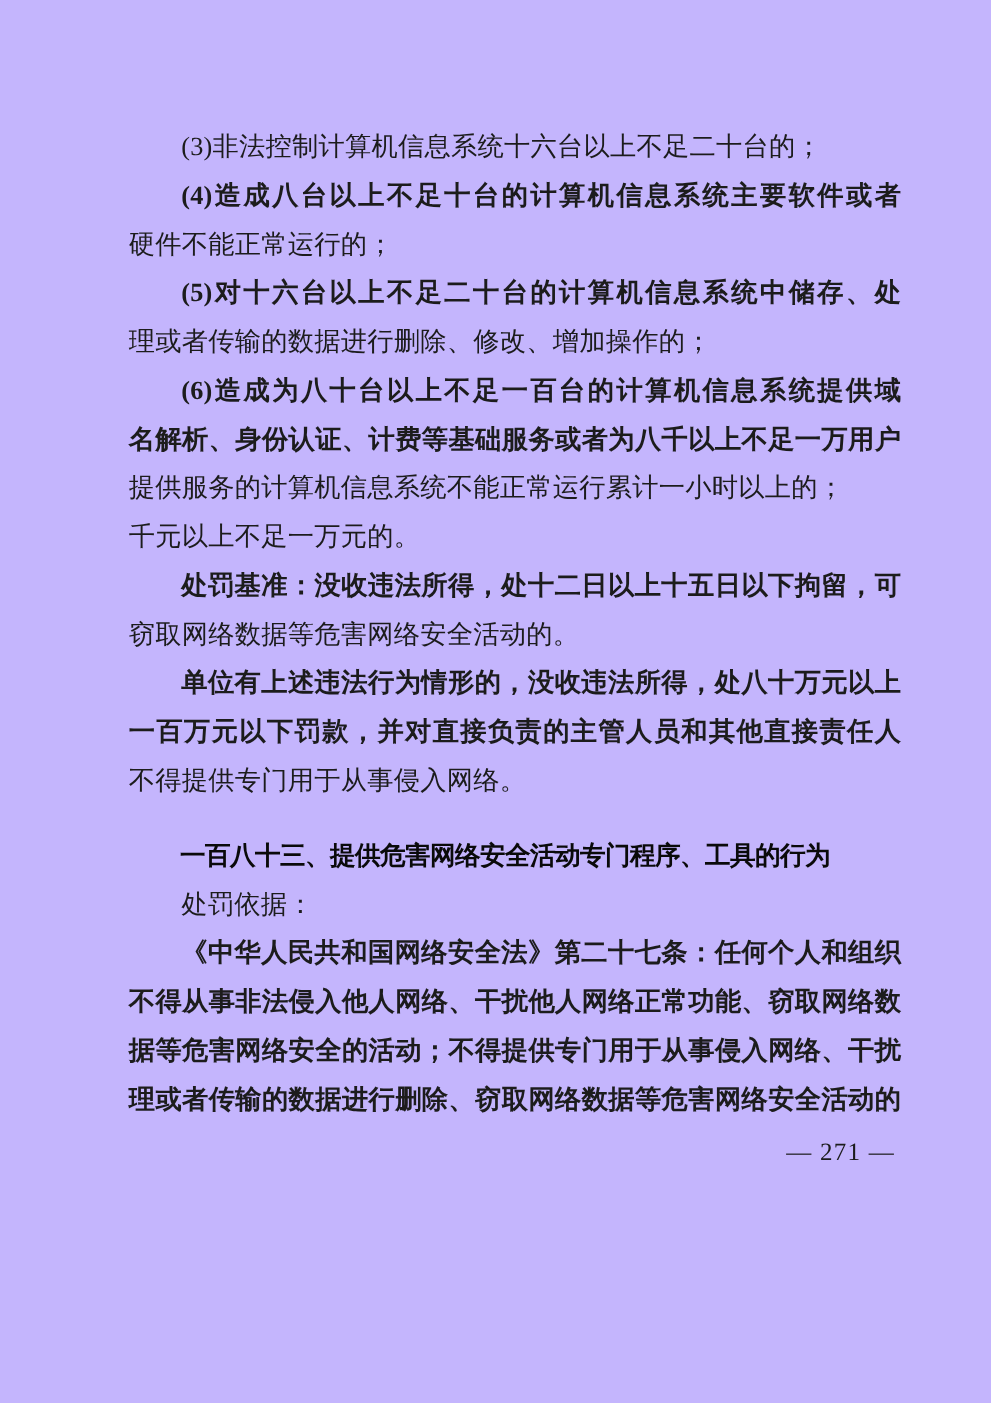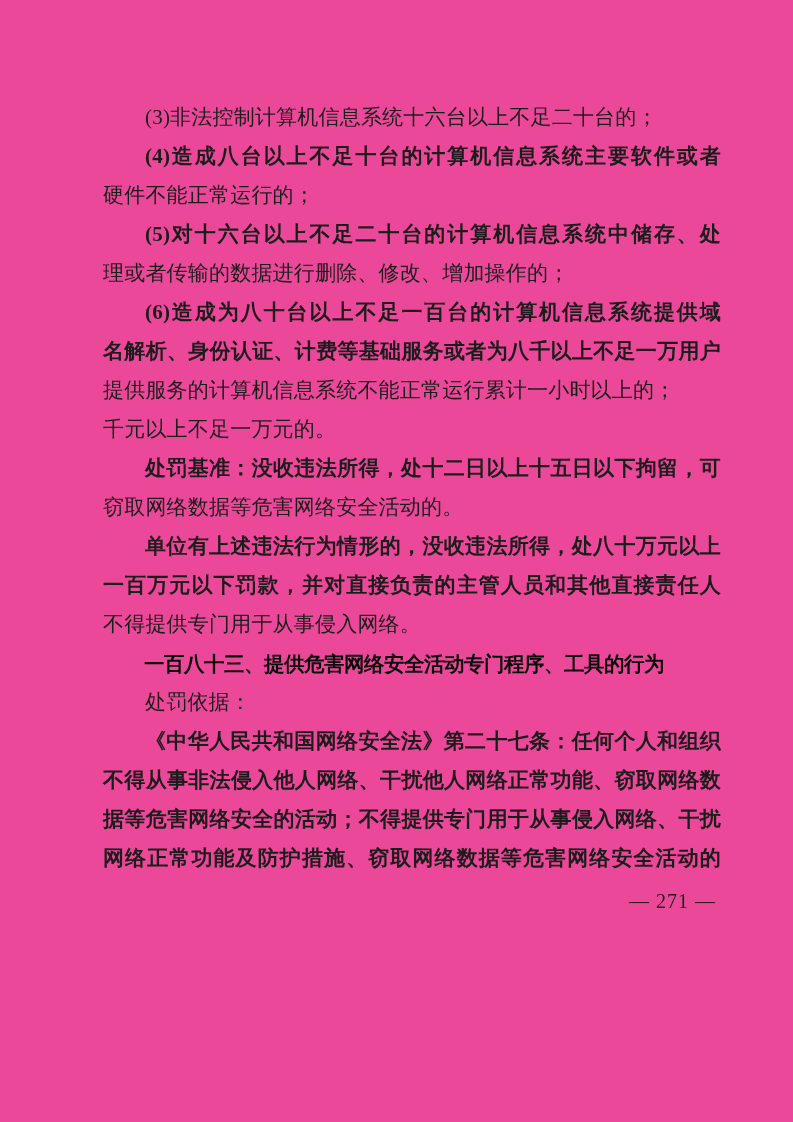--- a/index.html
+++ b/index.html
@@ -5,21 +5,21 @@
   html, body {
     margin: 0;
     padding: 0;
     background: #ffffff;
   }
   .page {
     position: relative;
     box-sizing: border-box;
     width: 793px;
     height: 1122px;
-    background: #ec4899;
+    background: #c4b5fd;
     overflow: hidden;
     font-family: "Liberation Serif", "DejaVu Serif", serif;
     color: #1c1c1c;
   }
   .page-content {
     box-sizing: border-box;
     padding: 98px 72px 0 103px;
     font-size: 21px;
     line-height: 39px;
   }
@@ -36,20 +36,21 @@
   }
   .line.indent {
     text-indent: 2em;
   }
   .line.heading {
     font-family: "Liberation Sans", "DejaVu Sans", sans-serif;
     font-weight: 700;
     font-size: 20.5px;
     letter-spacing: -0.5px;
     color: #0a0a0a;
+    margin-top: 21px;
   }
   .page-footer {
     box-sizing: border-box;
     margin-top: 4px;
     padding-right: 77px;
     text-align: right;
     font-size: 20px;
     line-height: 39px;
     letter-spacing: 1px;
     color: #1c1c1c;
@@ -73,18 +74,18 @@
       <div class="line body indent fill">处罚基准：没收违法所得，处十二日以上十五日以下拘留，可</div>
       <div class="line body">窃取网络数据等危害网络安全活动的。</div>
       <div class="line body indent fill">单位有上述违法行为情形的，没收违法所得，处八十万元以上</div>
       <div class="line body fill">一百万元以下罚款，并对直接负责的主管人员和其他直接责任人</div>
       <div class="line body">不得提供专门用于从事侵入网络。</div>
       <div class="line heading indent">一百八十三、提供危害网络安全活动专门程序、工具的行为</div>
       <div class="line body indent">处罚依据：</div>
       <div class="line body indent fill">《中华人民共和国网络安全法》第二十七条：任何个人和组织</div>
       <div class="line body fill">不得从事非法侵入他人网络、干扰他人网络正常功能、窃取网络数</div>
       <div class="line body fill">据等危害网络安全的活动；不得提供专门用于从事侵入网络、干扰</div>
-      <div class="line body fill">网络正常功能及防护措施、窃取网络数据等危害网络安全活动的</div>
+      <div class="line body fill">理或者传输的数据进行删除、窃取网络数据等危害网络安全活动的</div>
     </div>
   <div class="page-footer">
     <span>— 271 —</span>
   </div>
 </div>
 
 </body></html>

